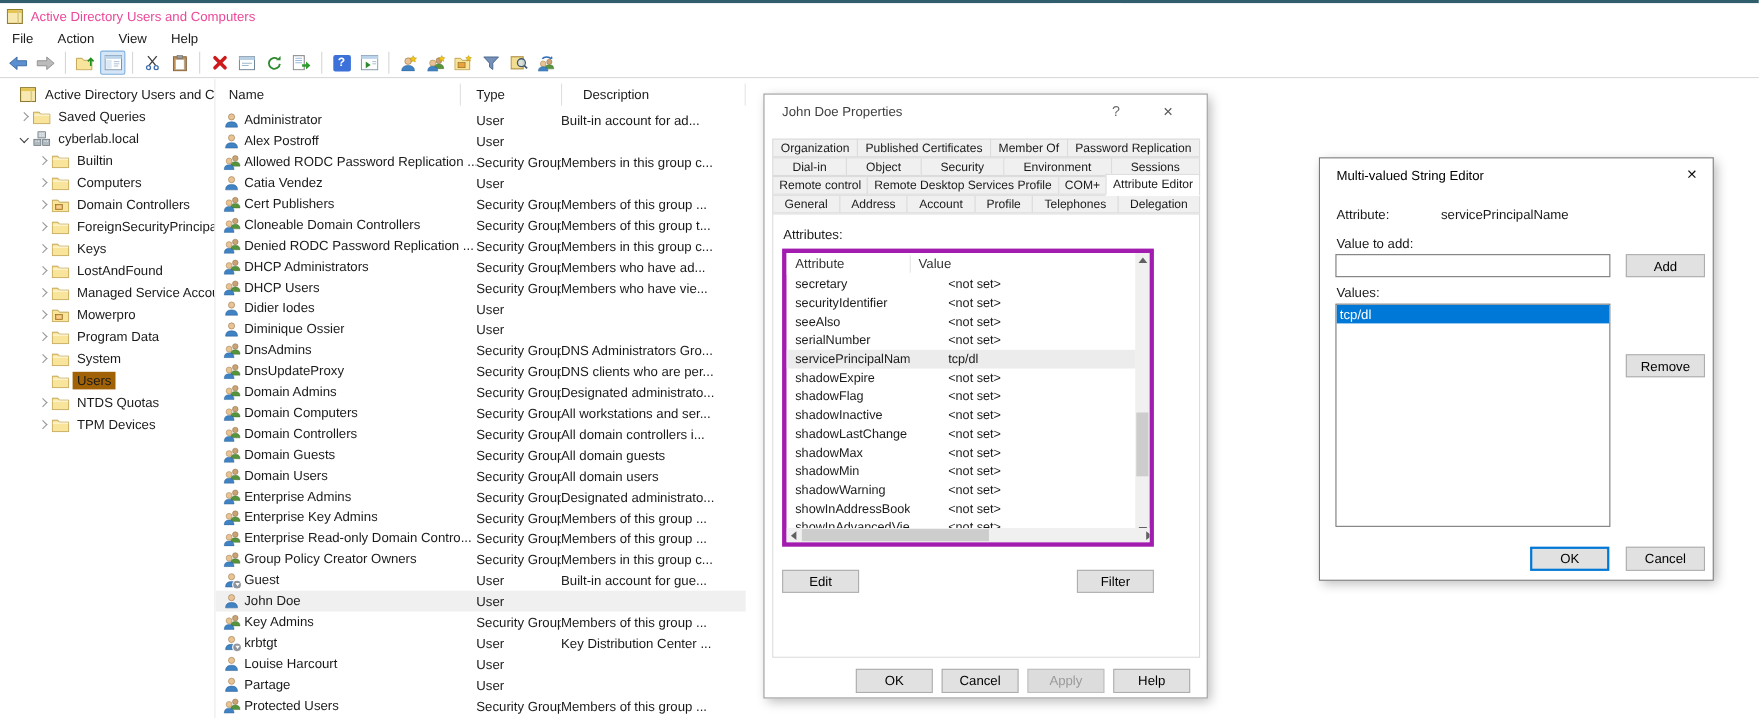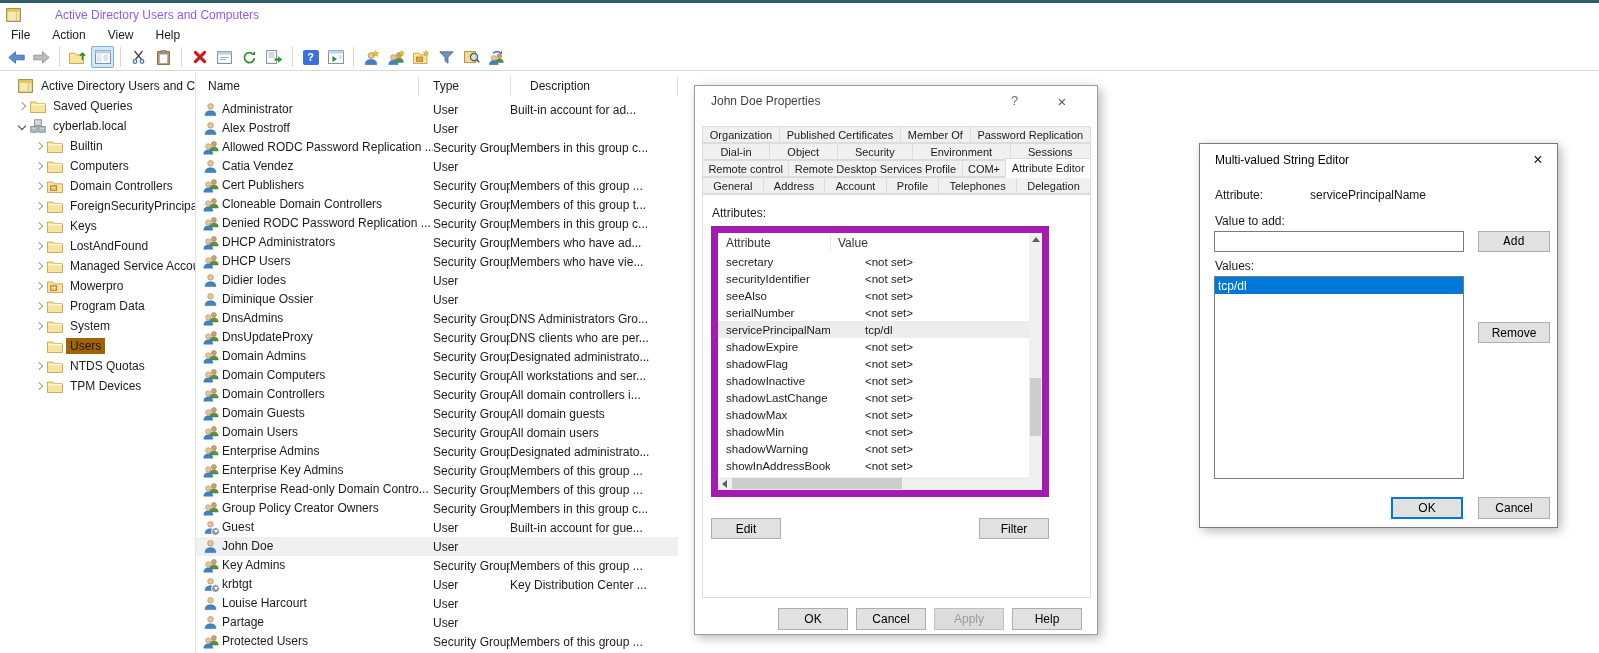--- a/index.html
+++ b/index.html
@@ -8,21 +8,21 @@
   .nowrap{white-space:nowrap;overflow:hidden;}
 
   
   #accent{position:absolute;left:0;top:0;width:1599px;height:3px;background:#315e6c;}
   #notch{position:absolute;left:956px;top:3px;width:64px;height:18px;background:#f4f4f4;
          clip-path:polygon(0 0,100% 0,86% 100%,14% 100%);border-bottom:1px solid #cfcfcf;
          display:flex;flex-direction:column;align-items:center;justify-content:center;gap:2px;}
   #notch i{display:block;width:20px;height:2px;background:#b9b9b9;}
   #titlebar{position:absolute;left:0;top:3px;width:1599px;height:23px;background:#fff;display:flex;align-items:center;}
   #titlebar .ticon{margin:0 7px 0 6px;display:flex;}
-  #titlebar .ttext{color:#8b5cf6;font-size:12px;margin-left:27px;}
+  #titlebar .ttext{color:#ec4899;font-size:12px;}
   #menubar{position:absolute;left:0;top:26px;width:1599px;height:18px;display:flex;align-items:center;}
   .menu-item{padding:0 11px;color:#1a1a1a;}
   #toolbar{position:absolute;left:0;top:44px;width:1599px;height:27px;display:flex;align-items:center;
            padding-left:5px;box-sizing:border-box;border-bottom:1px solid #d9d9d9;gap:2px;}
   .tbi{width:23px;height:22px;display:flex;align-items:center;justify-content:center;flex:none;}
   .tbi.pressed{background:#d5e6f7;border:1px solid #7eb0dd;border-radius:2px;box-sizing:border-box;}
   .tsep{width:1px;height:20px;background:#d6d6d6;margin:0 4px;flex:none;}
   .hlp{width:16px;height:15px;background:#3c71d9;border-radius:2px;color:#fff;font-weight:bold;
        font-size:11px;display:flex;align-items:center;justify-content:center;}
 
@@ -87,21 +87,21 @@
                    justify-content:center;color:#555;font-size:15px;}
   #tabzone{position:absolute;left:7px;top:40px;width:389px;}
   .tabrow{display:flex;height:17px;}
   .ptab{flex:1 1 auto;background:#f0f0f0;border:1px solid #dcdcdc;margin-left:-1px;display:flex;
         align-items:center;justify-content:center;font-size:11px;white-space:nowrap;overflow:hidden;
         box-sizing:border-box;color:#1a1a1a;}
   .tabrow .ptab:first-child{margin-left:0;}
   .ptab[data-active="true"]{background:#fff;position:relative;top:-2px;height:20px;z-index:3;border-bottom:1px solid #fff;}
   #tabpanel{position:absolute;left:7px;top:108px;width:389px;height:404px;border:1px solid #dcdcdc;box-sizing:border-box;background:#fff;}
   #attr-label{position:absolute;left:17px;top:120px;color:#1a1a1a;}
-  #attrlist{position:absolute;left:16px;top:140px;width:338px;height:271px;border:7px solid #a21caf;box-sizing:border-box;overflow:hidden;background:#fff;}
+  #attrlist{position:absolute;left:16px;top:140px;width:338px;height:271px;border:4px solid #a21caf;box-sizing:border-box;overflow:hidden;background:#fff;}
   #attrhead{position:absolute;left:0;top:0;width:324px;height:20px;background:#fff;}
   #attrhead span{position:absolute;top:3px;color:#333;}
   #attrhead .ah1{left:8px;} #attrhead .ah2{left:120px;}
   #attrhead .asep{position:absolute;left:112px;top:2px;width:1px;height:16px;background:#e5e5e5;}
   #attrrows{position:absolute;left:0;top:20px;width:324px;}
   .arow{height:17px;display:flex;align-items:center;font-size:11.5px;}
   .arow[data-sel="true"]{background:#ececec;}
   .arow .an{width:112px;padding-left:8px;box-sizing:border-box;white-space:nowrap;overflow:hidden;flex:none;}
   .arow .av{white-space:nowrap;overflow:hidden;margin-left:35px;}
   
@@ -124,21 +124,21 @@
   
   #mvse{left:1199px;top:143px;width:359px;height:385px;border:1px solid #7a7a7a;}
   #mvse .dtitle{position:absolute;left:15px;top:9px;color:#000;}
   #mvse .dclose{position:absolute;left:325px;top:6px;width:26px;height:20px;display:flex;align-items:center;
                 justify-content:center;color:#111;font-size:16px;}
   #mvse-attr-label{position:absolute;left:15px;top:44px;}
   #mvse-attr-value{position:absolute;left:110px;top:44px;}
   #mvse-vta-label{position:absolute;left:15px;top:70px;}
   #mvse-input{position:absolute;left:14px;top:87px;width:250px;height:21px;border:1px solid #7a7a7a;
               box-sizing:border-box;font-family:"Liberation Sans",sans-serif;font-size:12px;padding:0 3px;}
-  #mvse-add{position:absolute;left:278px;top:87px;width:72px;height:21px;font-family:Liberation Mono, monospace;}
+  #mvse-add{position:absolute;left:278px;top:87px;width:72px;height:21px;}
   #mvse-values-label{position:absolute;left:15px;top:115px;}
   #mvse-list{position:absolute;left:14px;top:132px;width:250px;height:203px;border:1px solid #7a7a7a;
              box-sizing:border-box;overflow:hidden;background:#fff;}
   .mv-row{height:17px;display:flex;align-items:center;padding-left:3px;}
   .mv-row[data-sel="true"]{background:#0078d7;color:#fff;}
   #mvse-remove{position:absolute;left:278px;top:134px;width:72px;height:21px;margin-top:44px;}
   #mvse-ok{position:absolute;left:191px;top:353px;width:72px;height:22px;}
   #mvse-cancel{position:absolute;left:278px;top:353px;width:72px;height:22px;}
 </style>
 </head>

